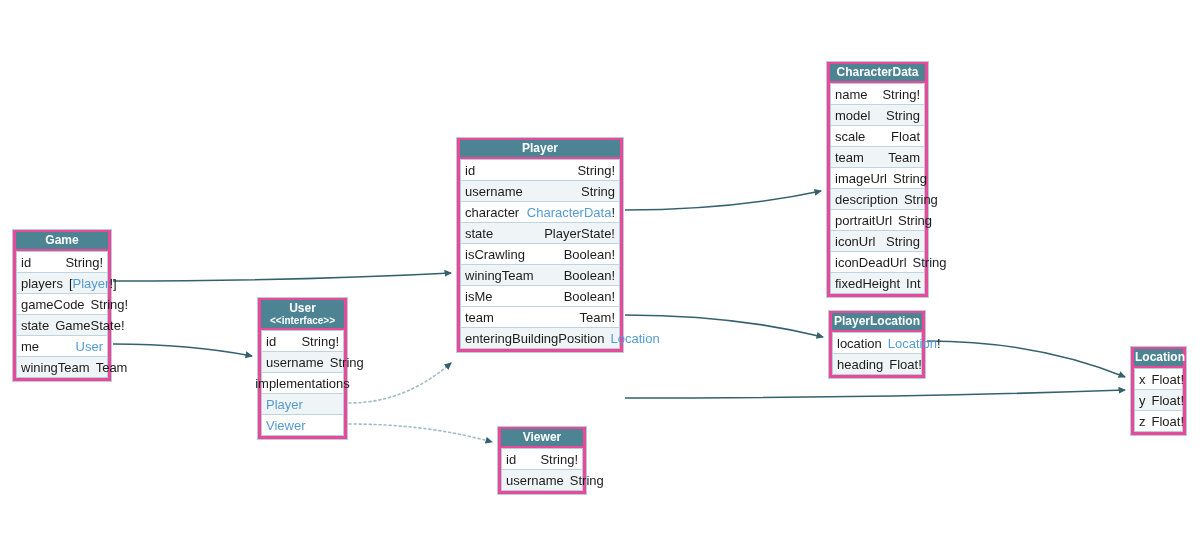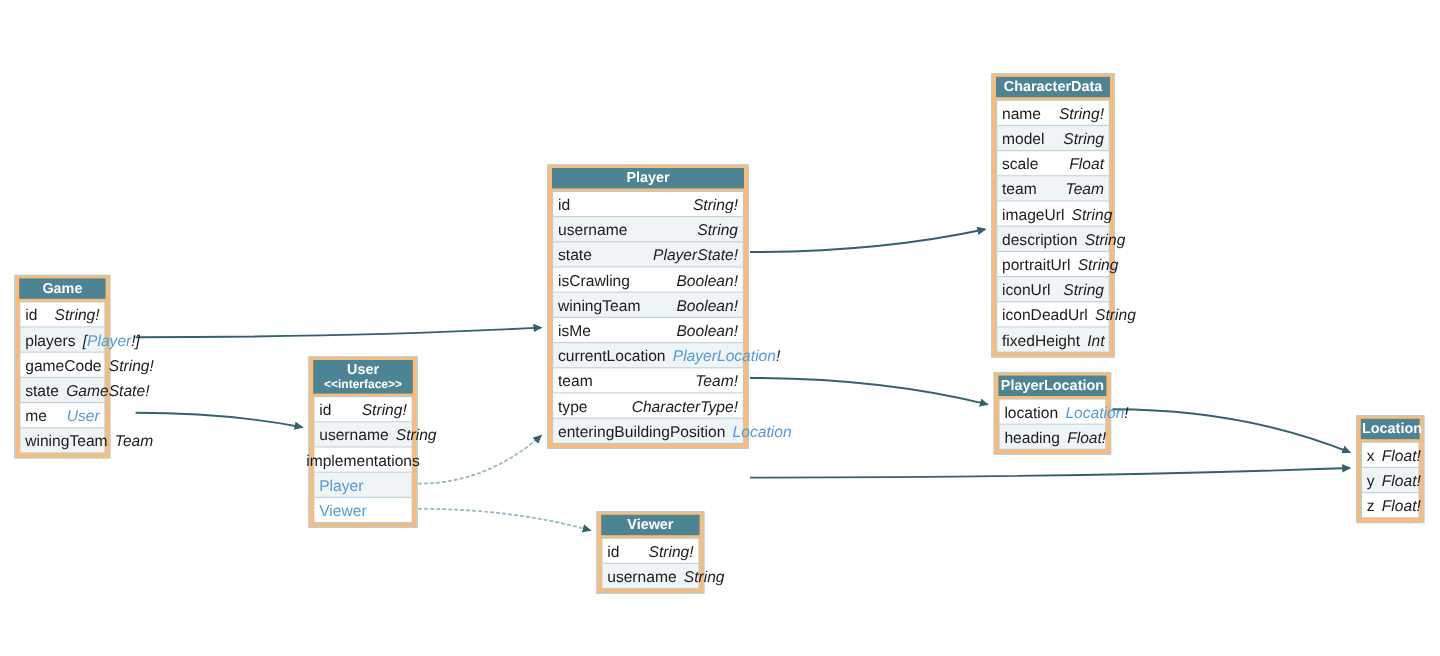--- a/index.html
+++ b/index.html
@@ -2,40 +2,40 @@
 <html><head>
 <meta charset="utf-8">
 <style>
   html,body { margin:0; padding:0; background:#ffffff; }
   #canvas {
     position:relative; width:1200px; height:547px; background:#ffffff;
     overflow:hidden; font-family:"Liberation Sans", sans-serif;
   }
   #edges { position:absolute; left:0; top:0; pointer-events:none; }
   .table {
-    position:absolute; box-sizing:border-box; background:#fdba74;
+    position:absolute; box-sizing:border-box; background:#ec4899;
     border:1px solid #b3cfda; padding:2px 3px 3px 3px;
   }
   .thead {
     background:#4d8494; color:#ffffff; text-align:center;
     font-weight:bold; font-size:12px; line-height:13px; padding:2px 1px;
   }
   .thead .stereo { font-size:10px; line-height:11px; font-weight:bold; }
   .rows { margin-top:2px; border:1px solid #b3cfda; }
   .row {
     box-sizing:border-box; height:21px; border-bottom:1px solid #bed4de;
     display:flex; align-items:center; justify-content:space-between;
     padding:0 4px; font-size:13px; color:#1c1c1c; background:#ffffff;
     white-space:nowrap;
   }
   .row:last-child { border-bottom:none; height:20px; }
   .row.alt { background:#eff4f6; }
   .row.section { justify-content:center; }
   .fname { margin-right:6px; }
-  .ftype { text-align:right;font-style:italic; }
+  .ftype { text-align:right; }
   .link { color:#549bd5; }
 </style>
 </head>
 <body>
 
 <div id="canvas">
   <svg id="edges" width="1200" height="547" viewBox="0 0 1200 547">
     <defs>
       <marker id="arrowhead" markerWidth="8" markerHeight="8" refX="6.5" refY="3.5" orient="auto" markerUnits="userSpaceOnUse">
         <path d="M0,0 L7.5,3.5 L0,7 Z" fill="#35616e"></path>
@@ -45,21 +45,21 @@
         <path d="M 113 281 Q 298.9 281, 451 273" fill="none" stroke="#35616e" stroke-width="1.6" marker-end="url(#arrowhead)"></path>
         <path d="M 113 344 Q 189.45 344, 252 356" fill="none" stroke="#35616e" stroke-width="1.6" marker-end="url(#arrowhead)"></path>
         <path d="M 349 403 Q 405.1 403, 451 363" fill="none" stroke="#9fbcc6" stroke-width="1.6" stroke-dasharray="2 3" stroke-linecap="round" marker-end="url(#arrowhead)"></path>
         <path d="M 349 424 Q 427.65 424, 492 442" fill="none" stroke="#9fbcc6" stroke-width="1.6" stroke-dasharray="2 3" stroke-linecap="round" marker-end="url(#arrowhead)"></path>
         <path d="M 625 210 Q 732.8 210, 821 191" fill="none" stroke="#35616e" stroke-width="1.6" marker-end="url(#arrowhead)"></path>
         <path d="M 625 315 Q 733.9 315, 823 337" fill="none" stroke="#35616e" stroke-width="1.6" marker-end="url(#arrowhead)"></path>
         <path d="M 625 398 Q 900 398, 1125 390" fill="none" stroke="#35616e" stroke-width="1.6" marker-end="url(#arrowhead)"></path>
         <path d="M 927 341 Q 1035.9 341, 1125 377" fill="none" stroke="#35616e" stroke-width="1.6" marker-end="url(#arrowhead)"></path>
       </g>
   </svg>
-<div class="table" style="left: 12px; top: 229px; width: 80px;">
+<div class="table" style="left: 12px; top: 229px; width: 100px;">
       <div class="thead">
         <div>Game</div>
       </div>
       <div class="rows">
         <div class="row">
           <span class="fname">id</span>
           <span class="ftype">String!</span>
         </div>
         <div class="row alt">
           <span class="fname">players</span>
@@ -116,47 +116,43 @@
       </div>
       <div class="rows">
         <div class="row">
           <span class="fname">id</span>
           <span class="ftype">String!</span>
         </div>
         <div class="row alt">
           <span class="fname">username</span>
           <span class="ftype">String</span>
         </div>
+        <div class="row">
+          <span class="fname">character</span>
+          <span class="ftype"><span class="link">CharacterData</span><span>!</span></span>
+        </div>
         <div class="row alt">
           <span class="fname">state</span>
           <span class="ftype">PlayerState!</span>
         </div>
         <div class="row">
           <span class="fname">isCrawling</span>
           <span class="ftype">Boolean!</span>
         </div>
         <div class="row alt">
           <span class="fname">winingTeam</span>
           <span class="ftype">Boolean!</span>
         </div>
         <div class="row">
           <span class="fname">isMe</span>
           <span class="ftype">Boolean!</span>
         </div>
-        <div class="row alt">
-          <span class="fname">currentLocation</span>
-          <span class="ftype"><span class="link">PlayerLocation</span><span>!</span></span>
-        </div>
         <div class="row">
           <span class="fname">team</span>
           <span class="ftype">Team!</span>
-        </div>
-        <div class="row">
-          <span class="fname">type</span>
-          <span class="ftype">CharacterType!</span>
         </div>
         <div class="row alt">
           <span class="fname">enteringBuildingPosition</span>
           <span class="ftype"><span class="link">Location</span></span>
         </div>
       </div>
     </div>
     <div class="table" style="left: 497px; top: 426px; width: 90px;">
       <div class="thead">
         <div>Viewer</div>

